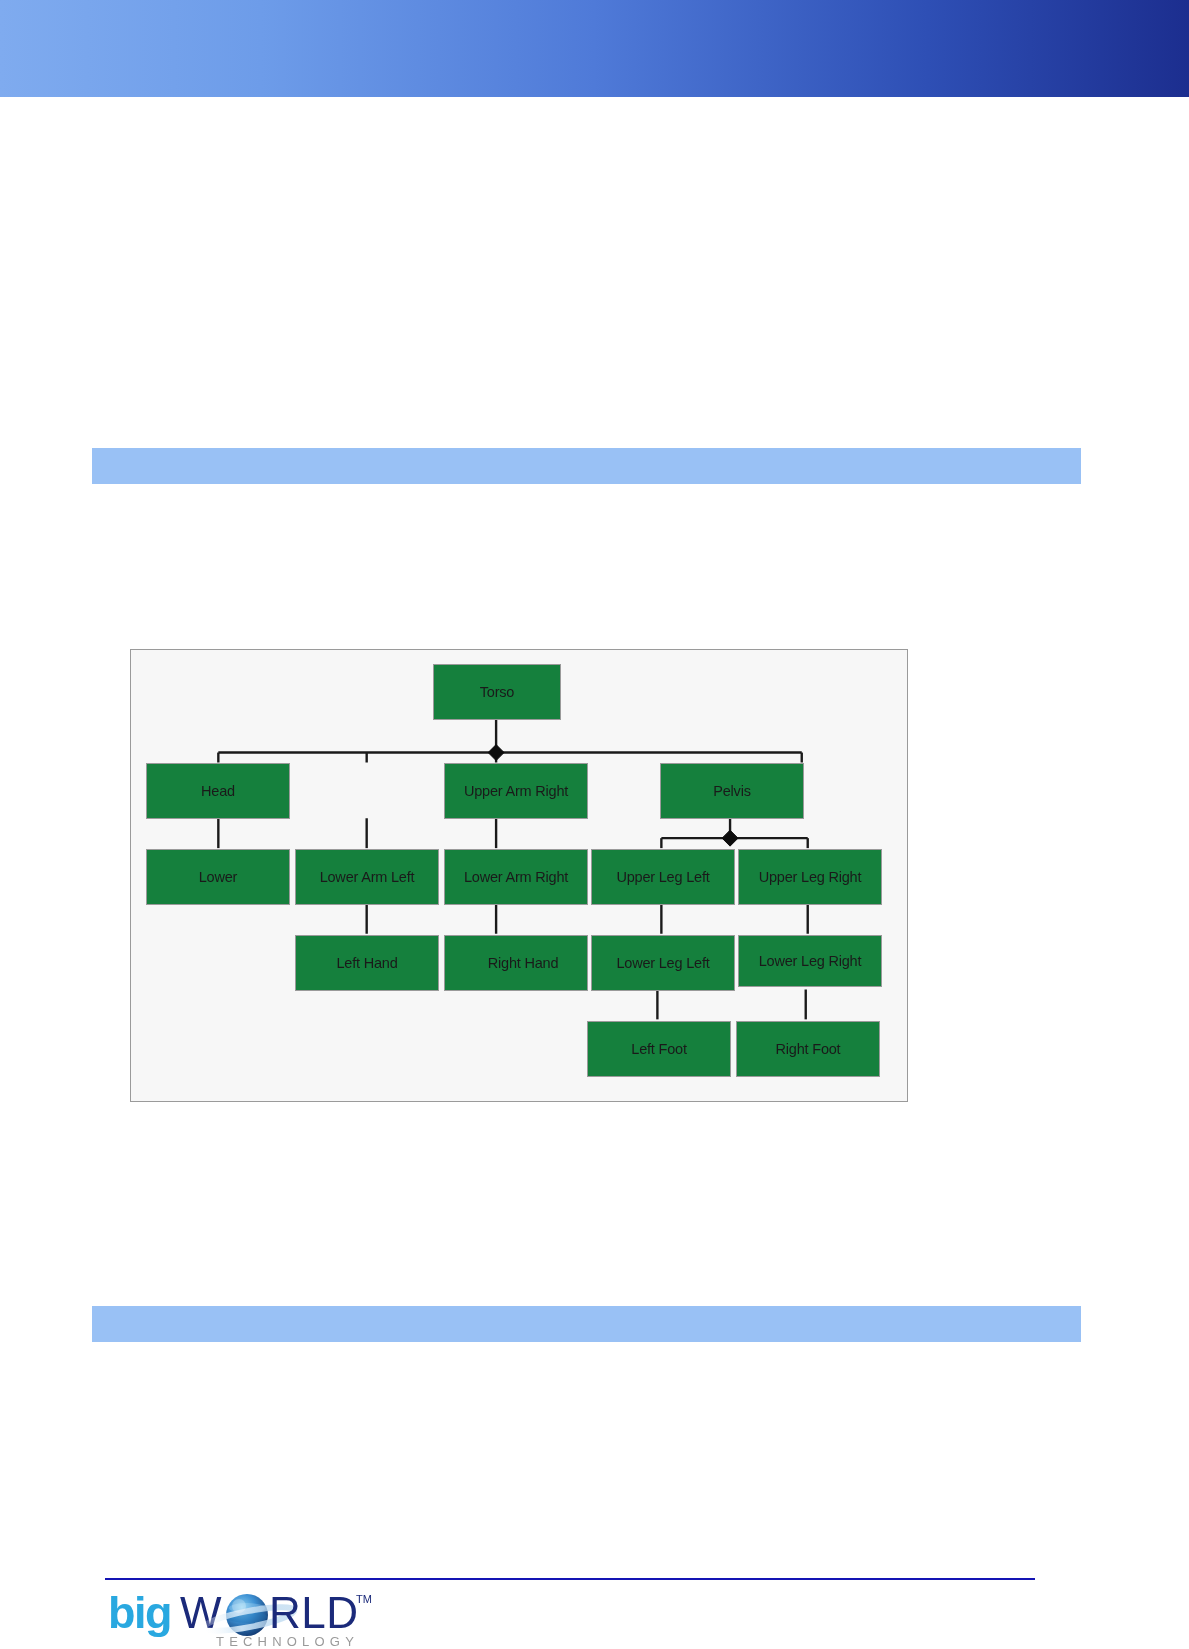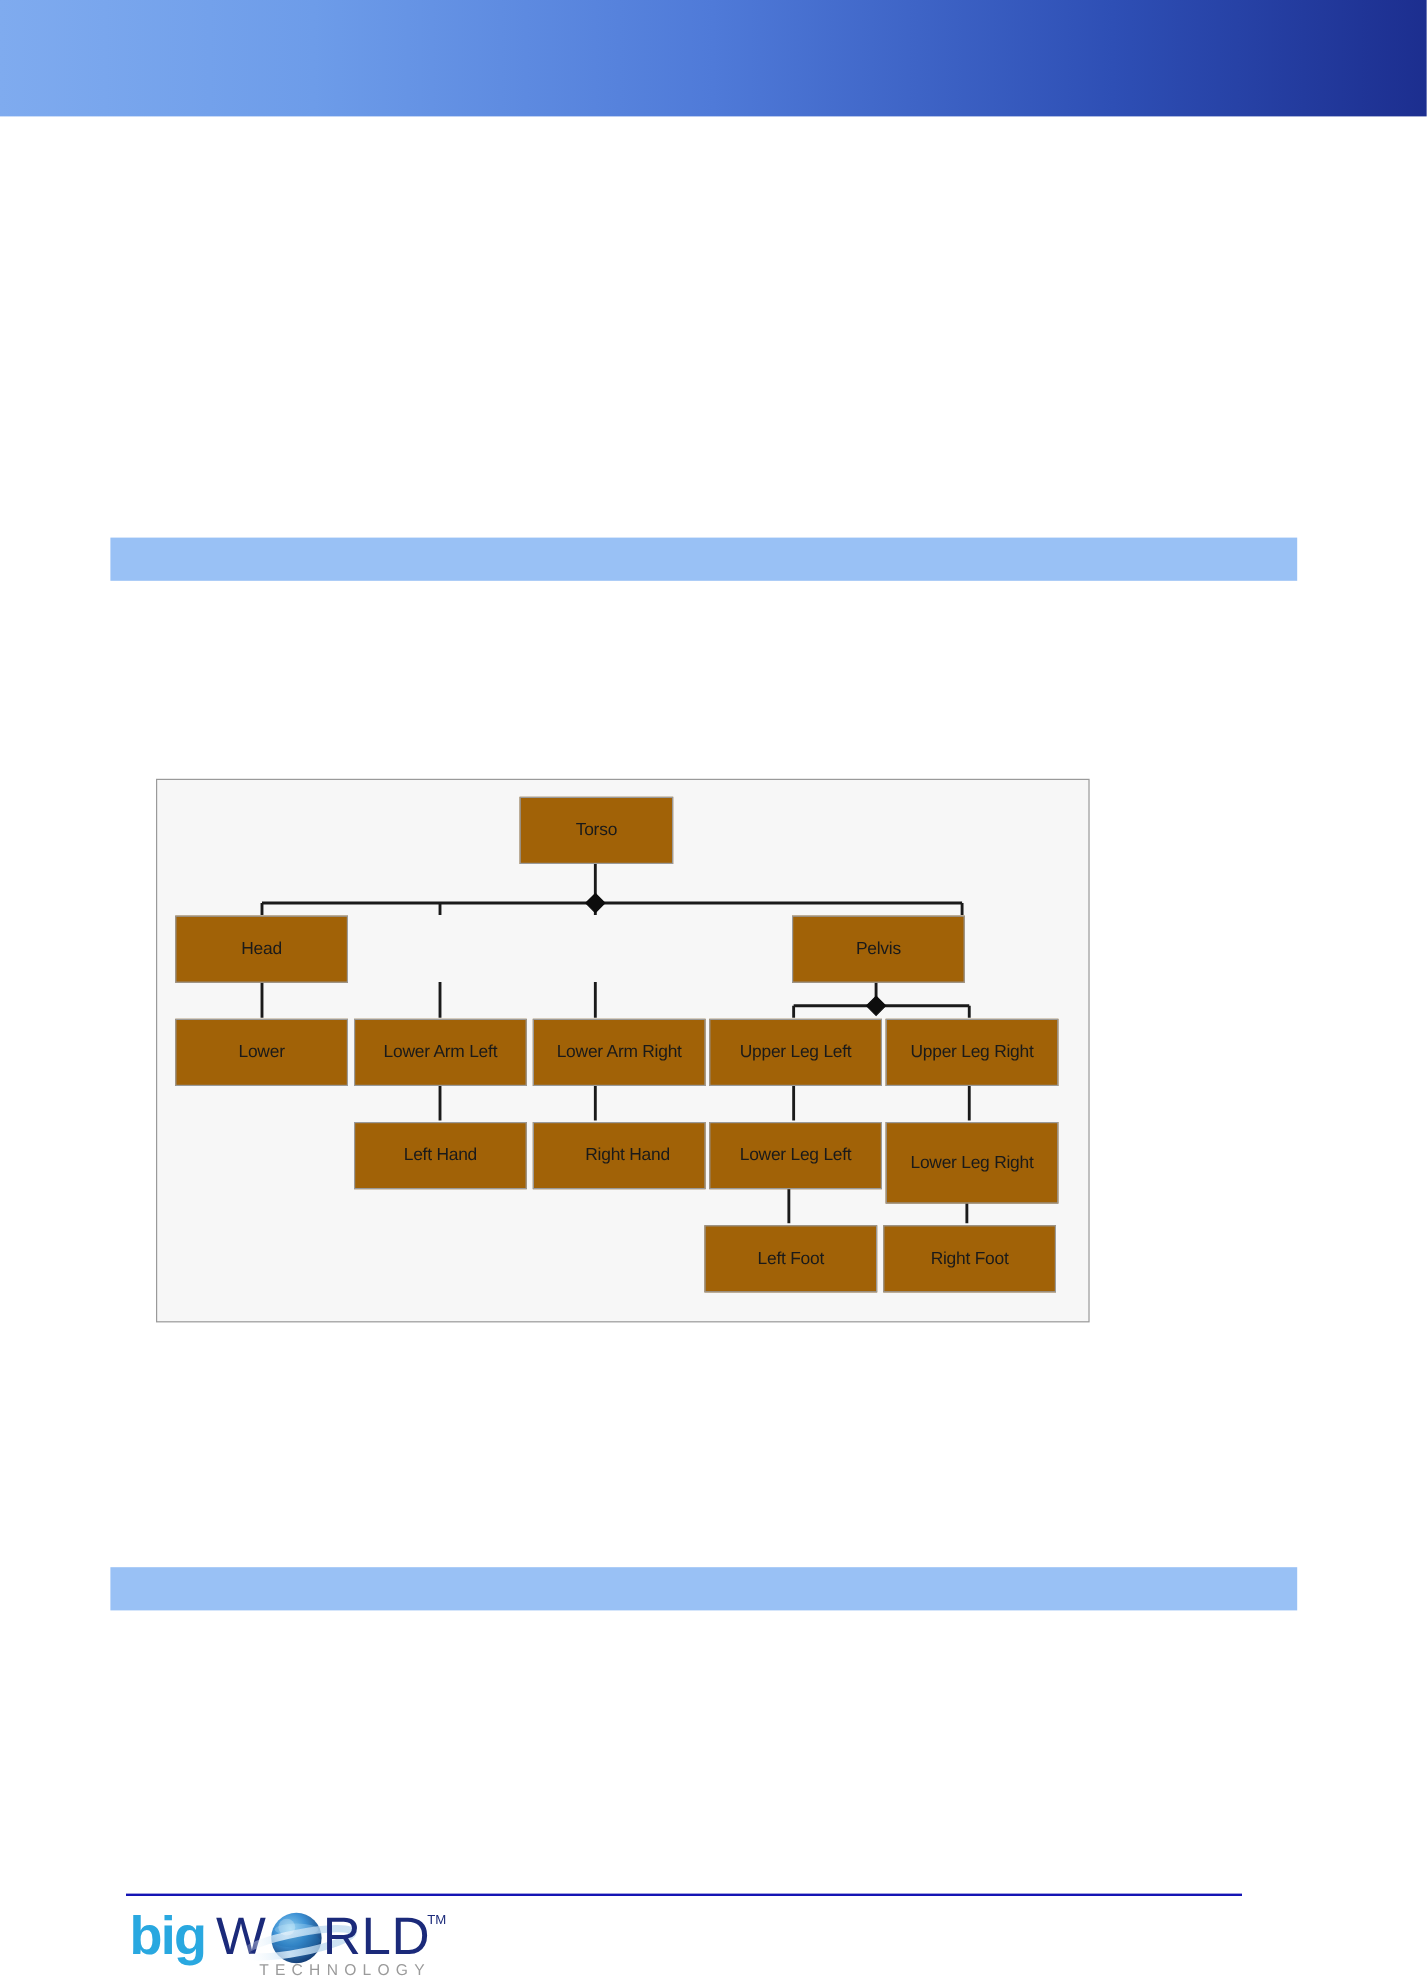--- a/index.html
+++ b/index.html
@@ -49,21 +49,21 @@
   }
   #diagram-canvas {
     position: absolute;
     left: 0;
     top: 0;
     width: 100%;
     height: 100%;
   }
   .node {
     position: absolute;
-    background: #a16207;
+    background: #15803d;
     border: 1px solid #9a9a9a;
     box-sizing: border-box;
     display: flex;
     align-items: center;
     justify-content: center;
     font-family: "Liberation Sans", sans-serif;
     font-size: 14.5px;
     color: #1a1a1a;
     letter-spacing: -0.2px;
     white-space: nowrap;
@@ -136,20 +136,23 @@
       <polygon points="601,181 609,189 601,197 593,189"></polygon>
     </g>
   </svg>
 
   <div class="node" style="left:302px;top:14px;width:128px;height:56px;">
     <span>Torso</span>
   </div>
   <div class="node" style="left:15px;top:113px;width:144px;height:56px;">
     <span>Head</span>
   </div>
+  <div class="node" style="left:313px;top:113px;width:144px;height:56px;">
+    <span>Upper Arm Right</span>
+  </div>
   <div class="node" style="left:529px;top:113px;width:144px;height:56px;">
     <span>Pelvis</span>
   </div>
   <div class="node" style="left:15px;top:199px;width:144px;height:56px;">
     <span>Lower</span>
   </div>
   <div class="node" style="left:164px;top:199px;width:144px;height:56px;">
     <span>Lower Arm Left</span>
   </div>
   <div class="node" style="left:313px;top:199px;width:144px;height:56px;">
@@ -163,21 +166,21 @@
   </div>
   <div class="node" style="left:164px;top:285px;width:144px;height:56px;">
     <span>Left Hand</span>
   </div>
   <div class="node" style="left:313px;top:285px;width:144px;height:56px;padding-left:14px;">
     <span>Right Hand</span>
   </div>
   <div class="node" style="left:460px;top:285px;width:144px;height:56px;">
     <span>Lower Leg Left</span>
   </div>
-  <div class="node" style="left:607px;top:285px;width:144px;height:68px;">
+  <div class="node" style="left:607px;top:285px;width:144px;height:52px;">
     <span>Lower Leg Right</span>
   </div>
   <div class="node" style="left:456px;top:371px;width:144px;height:56px;">
     <span>Left Foot</span>
   </div>
   <div class="node" style="left:605px;top:371px;width:144px;height:56px;">
     <span>Right Foot</span>
   </div>
 </div>
 

